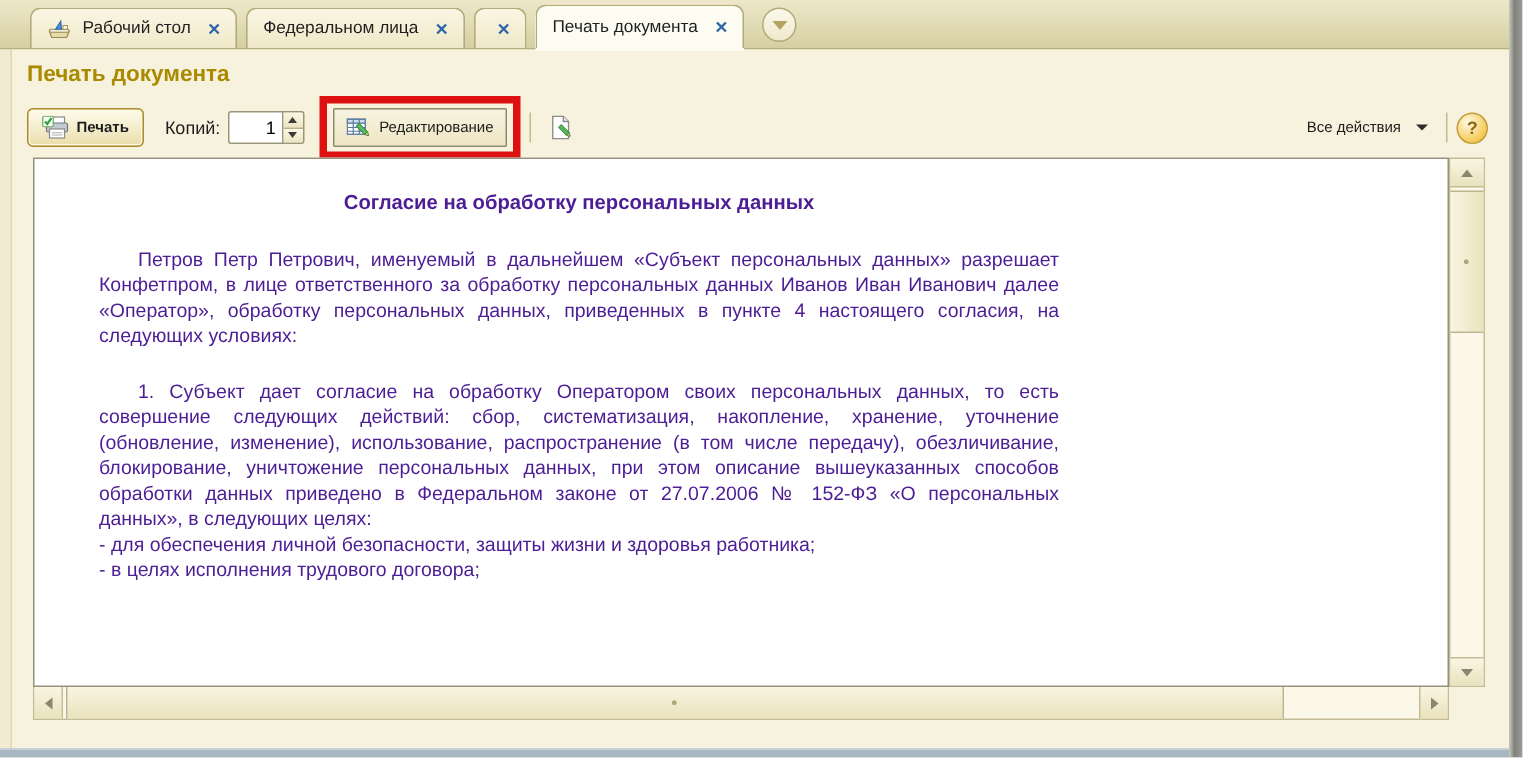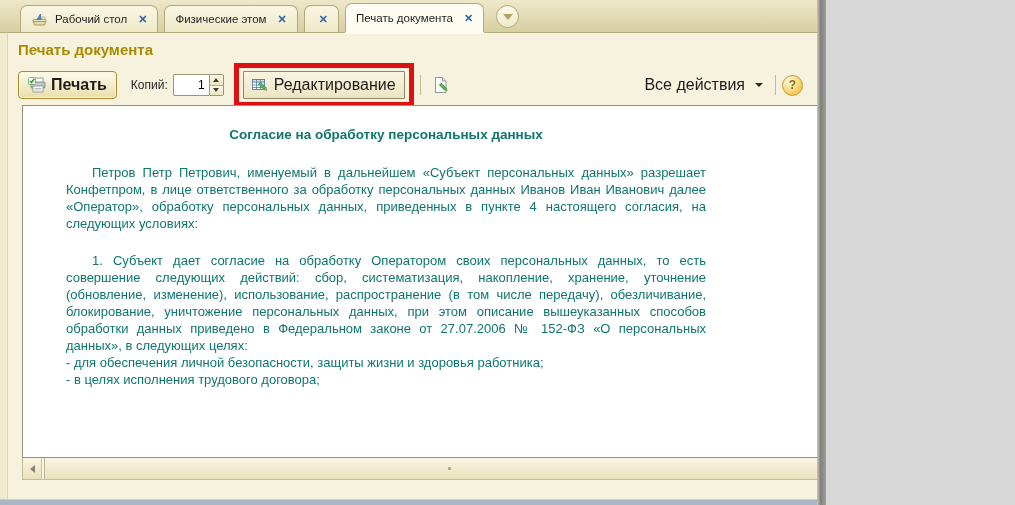--- a/index.html
+++ b/index.html
@@ -1,20 +1,20 @@
 <!DOCTYPE html>
 <html><head>
 <meta charset="utf-8">
 <style>
   * { box-sizing: border-box; margin: 0; padding: 0; }
   html,body { background:#d8d8d8; }
   body { font-family: "Liberation Sans", sans-serif; }
 
   .window {
-    position: relative; width: 826px; height: 505px;
+    position: relative; width: 1015px; height: 505px;
     background:#f7f2dd; overflow:hidden;
   }
   
   .win-left  { position:absolute; left:0; top:33px; bottom:6px; width:8px;
                background:#f1ebd1; border-right:1px solid #ddd6b2; }
   .win-right { position:absolute; right:0; top:0; bottom:0; width:9px;
                background:linear-gradient(90deg,#c9c9c0,#80827b 40%,#9b9d96); }
   .win-bottom{ position:absolute; left:0; right:9px; bottom:0; height:6px;
                background:#a9b7c3; border-top:1px solid #c6d0d9; }
 
@@ -45,21 +45,21 @@
   .tri-down-olive { width:0; height:0; border-left:5px solid transparent; border-right:5px solid transparent; border-top:6px solid #b1a463; }
 
   
   .form { position:absolute; left:8px; top:33px; right:9px; bottom:6px; background:#f7f2dd; }
   .page-title { position:absolute; left:10px; top:8px; font-size:15px; font-weight:bold; color:#a98a00; }
 
   .toolbar {
     position:absolute; left:10px; top:34px; right:6px; height:36px;
     display:flex; align-items:center; font-size:12px; color:#1d1d1d;
   }
-  .btn { display:inline-flex; align-items:center; gap:5px; font-size:16px;
+  .btn { display:inline-flex; align-items:center; gap:5px; font-size:10px;
          font-family:"Liberation Sans",sans-serif; color:#1d1d1d;
          background:transparent; border:none; cursor:pointer; padding:4px 6px; }
   .btn.primary {
     border:1px solid #ab8a2a; border-radius:4px; padding:4px 9px; font-weight:bold;
     background:linear-gradient(180deg,#fefbec,#f3ecca 55%,#e9dda9);
     box-shadow:inset 0 0 0 1px #fbf6dd;
   }
   .btn.boxed {
     border:1px solid #8e8969; border-radius:1px; padding:4px 8px;
     background:linear-gradient(180deg,#f8f4e1,#ede5c3);
@@ -89,21 +89,21 @@
     background:radial-gradient(circle at 35% 30%, #fffbe6, #f5c64d 75%);
     display:inline-flex; align-items:center; justify-content:center; margin-right:8px;
   }
 
   
   .viewer {
     position:absolute; left:14px; top:72px; width:968px; height:375px;
     display:grid; grid-template-columns:1fr 24px; grid-template-rows:1fr 22px;
   }
   .doc { grid-area:1/1; background:#fff; border:1px solid #96917a; overflow:hidden; }
-  .doc-inner { width:640px; margin:20px 0 0 43px; font-size:13px; line-height:17px; color:#0f766e; }
+  .doc-inner { width:640px; margin:20px 0 0 43px; font-size:13px; line-height:17px; color:#4c1d95; }
   .doc-title { text-align:center; font-weight:bold; font-size:13.5px; }
   .doc-date  { text-align:right; margin-top:26px; }
   .doc-inner p { text-align:justify; text-indent:26px; }
   .p1 { margin-top:21px; }
   .p2 { margin-top:20px; }
   .doc-list div { text-align:left; }
 
   
   .vscroll { grid-area:1/2; position:relative; background:#fbf8e9; border:1px solid #c3bc94; border-left:1px solid #c3bc94; }
   .hscroll { grid-area:2/1; position:relative; background:#fbf8e9; border:1px solid #c3bc94; border-top:none; }
@@ -147,21 +147,21 @@
           <polygon points="2,9 15,9 13.5,13 3.5,13" fill="#e8d9a8" stroke="#9a8a55" stroke-width="0.8"></polygon>
           <rect x="2" y="7.5" width="13" height="2" rx="0.8" fill="#f3ead0" stroke="#9a8a55" stroke-width="0.8"></rect>
           <polygon points="6,7.5 9.5,2 10,7.5" fill="#4a90d9" stroke="#2c6cab" stroke-width="0.7"></polygon>
           <rect x="11" y="5" width="3" height="2.5" fill="#fdf6da" stroke="#9a8a55" stroke-width="0.6"></rect>
         </svg>
       </span>
       <span>Рабочий стол</span>
       <span class="tab-close">✕</span>
     </div>
     <div class="tab">
-      <span>Физические этом</span>
+      <span>Федеральном лица</span>
       <span class="tab-close">✕</span>
     </div>
     <div class="tab">
       <span class="tab-close">✕</span>
     </div>
     <div class="tab active">
       <span>Печать документа</span>
       <span class="tab-close">✕</span>
     </div>
     <div class="tab-overflow">

